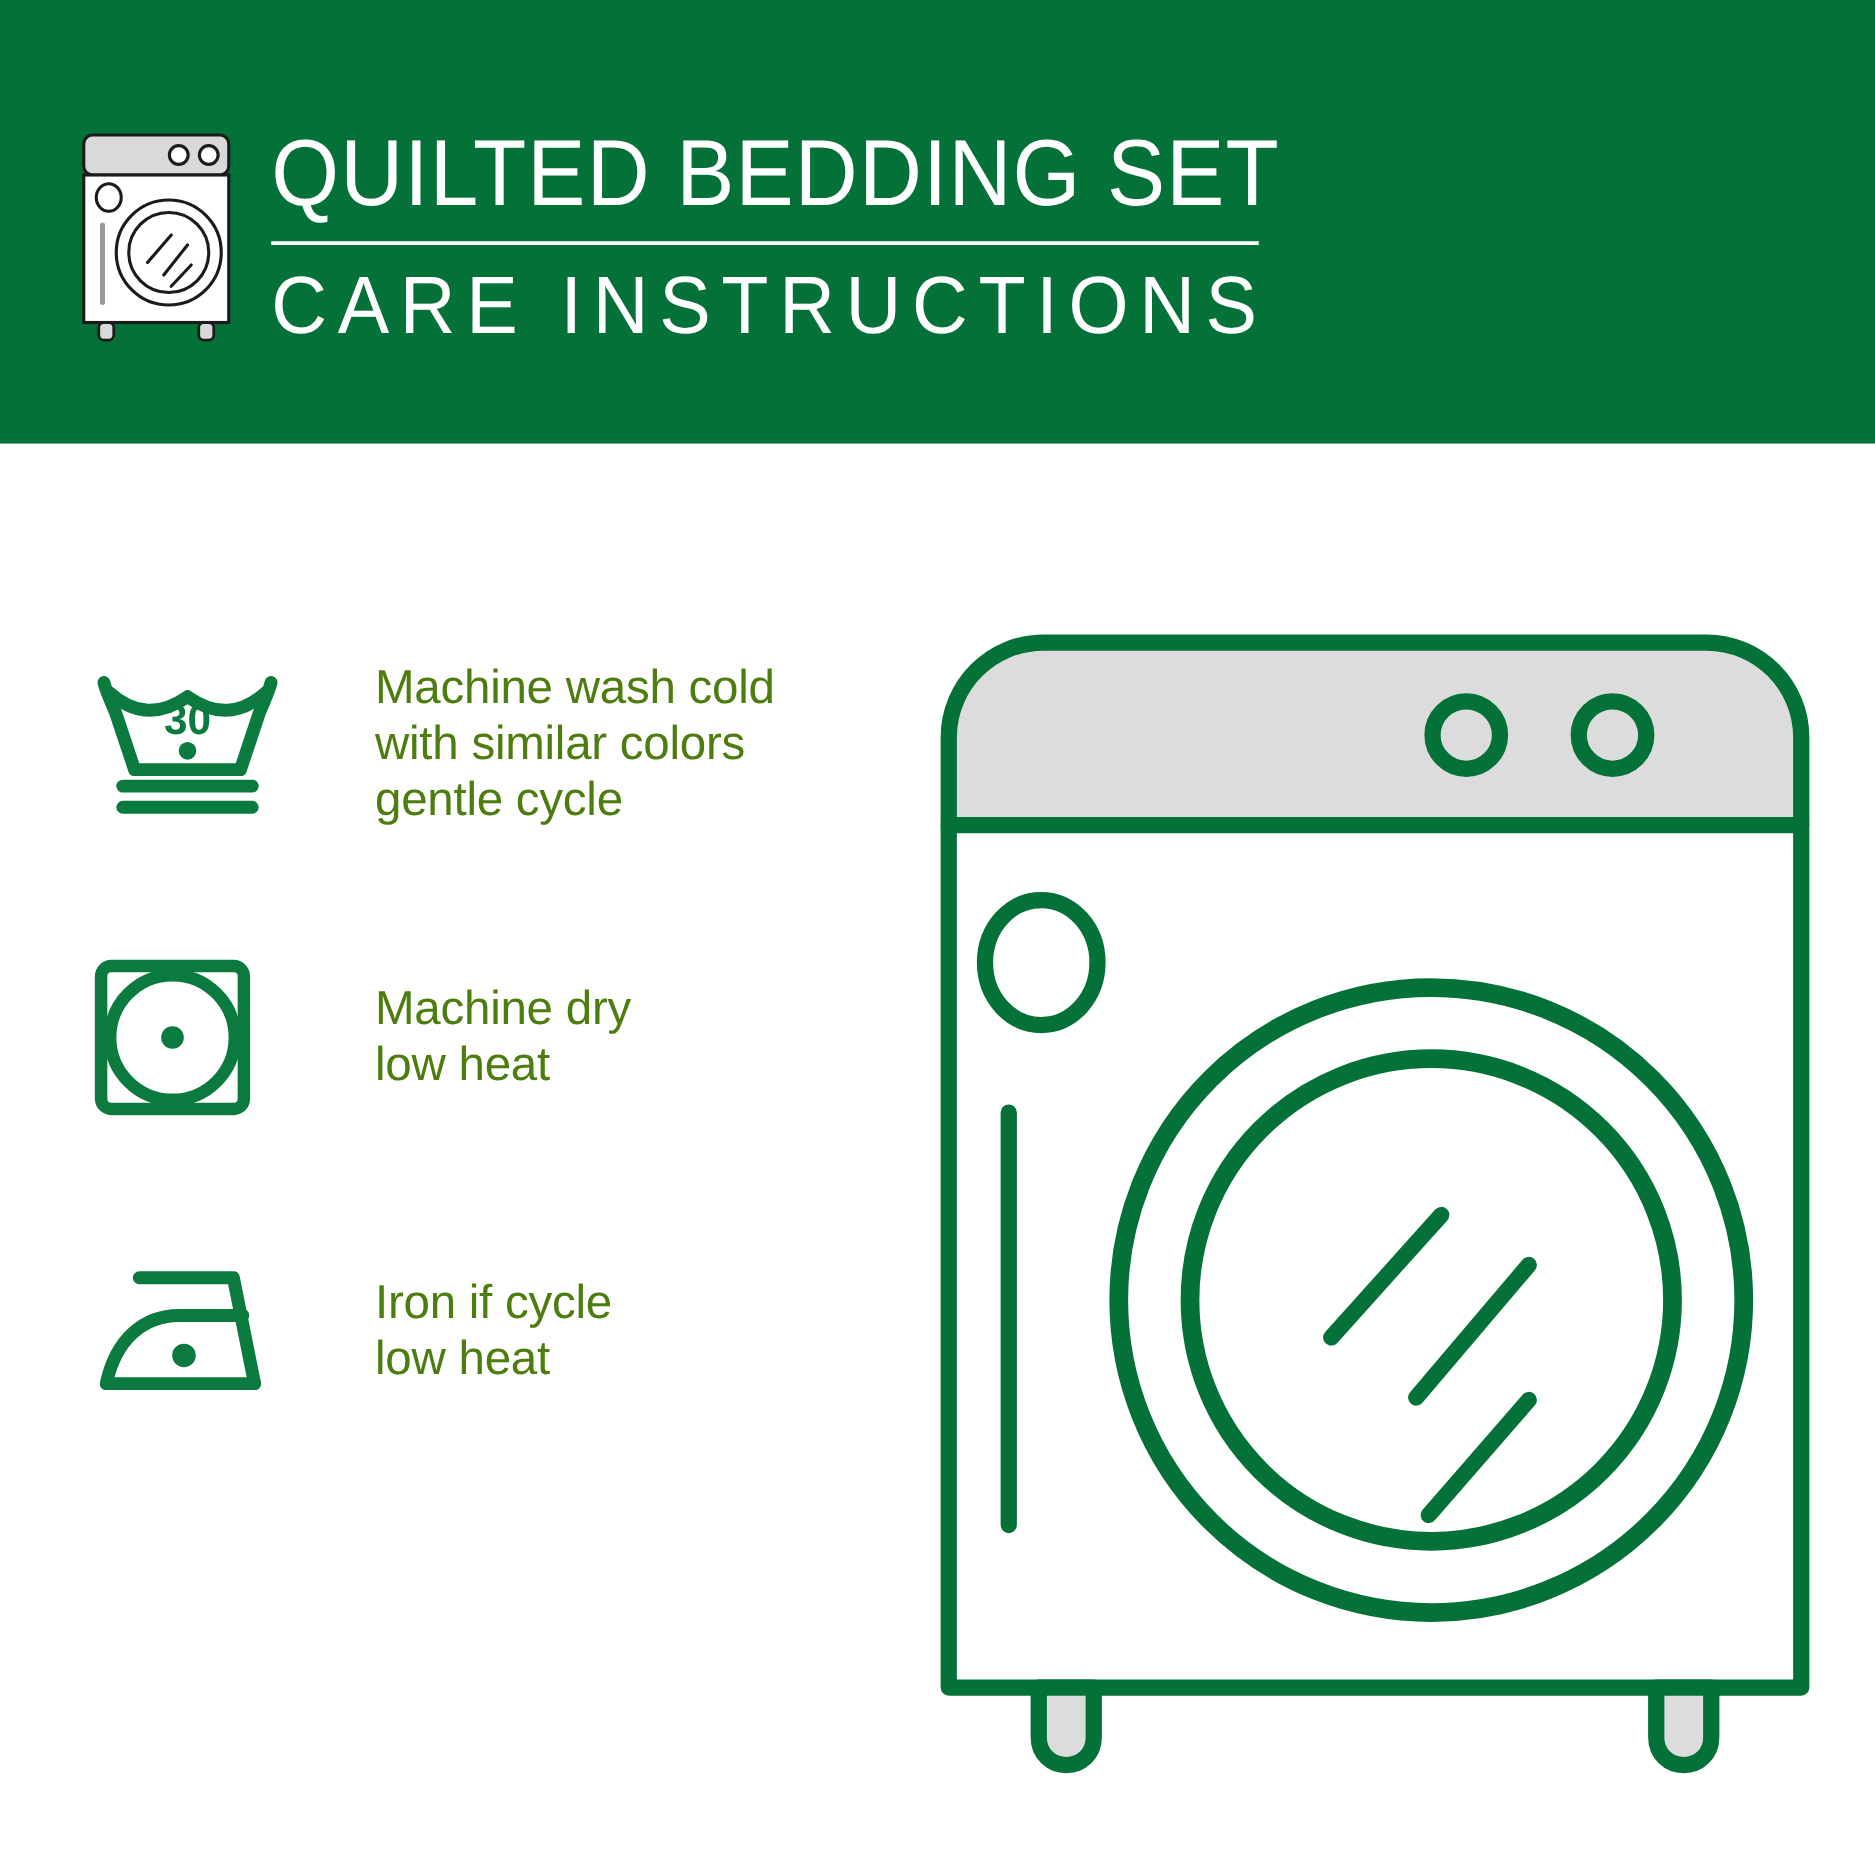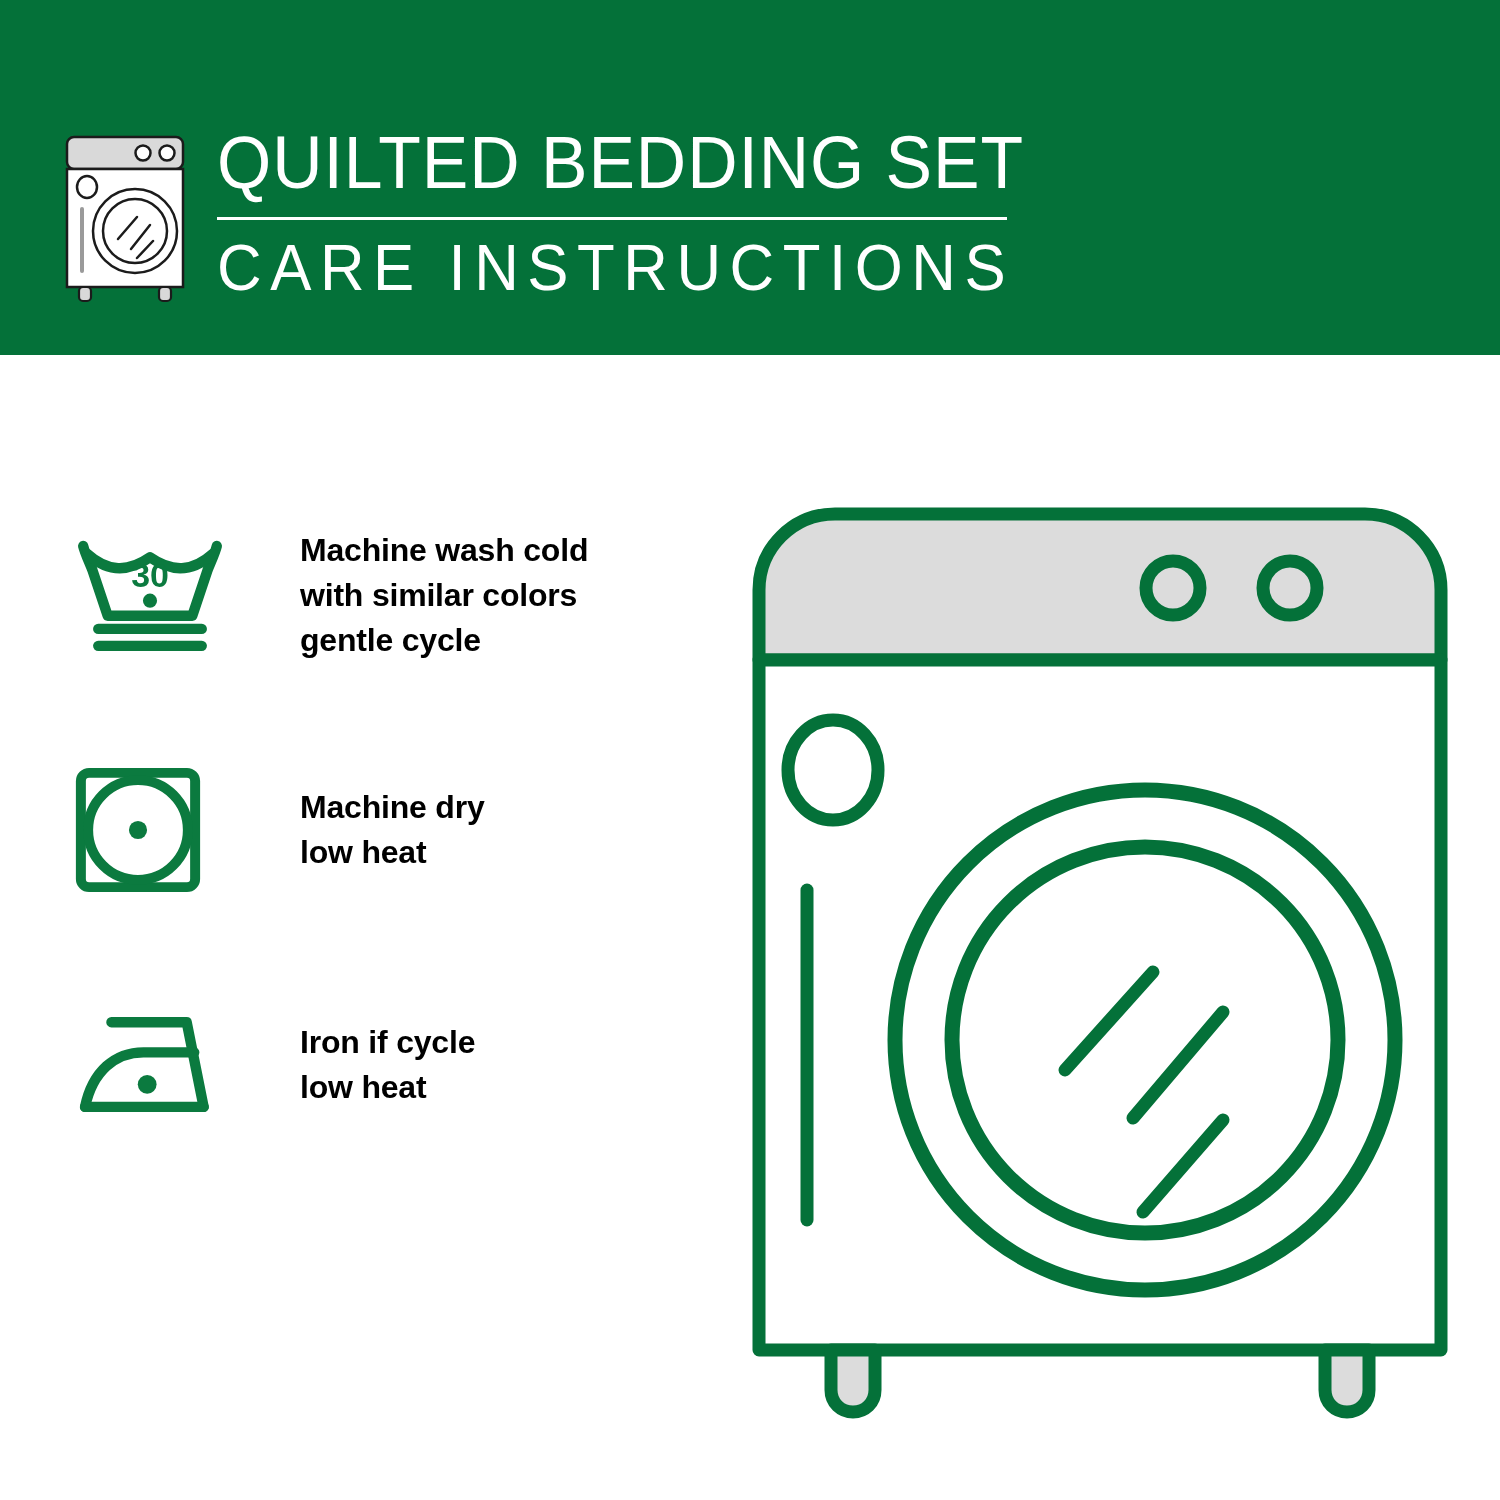--- a/index.html
+++ b/index.html
@@ -22,22 +22,21 @@
     top: 0;
     width: 1500px;
     height: 355px;
     background: #047139;
   }
   #header-inner {
     position: absolute;
     left: 55px;
     top: 95px;
     display: flex;
-    align-items: flex-end;
-    margin-top: 24px;
+    align-items: center;
   }
   #brand-washer-icon {
     width: 140px;
     height: 175px;
     flex: 0 0 auto;
     margin-right: 22px;
   }
   #header-text-block {
     padding-top: 2px;
   }
@@ -96,24 +95,24 @@
   .instruction-row:last-child { margin-bottom: 0; }
   .symbol-cell {
     width: 175px;
     flex: 0 0 auto;
     display: flex;
     align-items: center;
     justify-content: flex-start;
   }
   .symbol-cell svg { display: block; }
   .instruction-text {
-    color: #000000;
-    font-size: 32px;
+    color: #4d7c0f;
+    font-size: 38px;
     line-height: 45px;
-    font-weight: 700;
+    font-weight: 400;
     letter-spacing: -0.2px;
     padding-left: 55px;
   }
 
   
   #washer-illustration {
     position: absolute;
     left: 745px;
     top: 145px;
     width: 710px;

